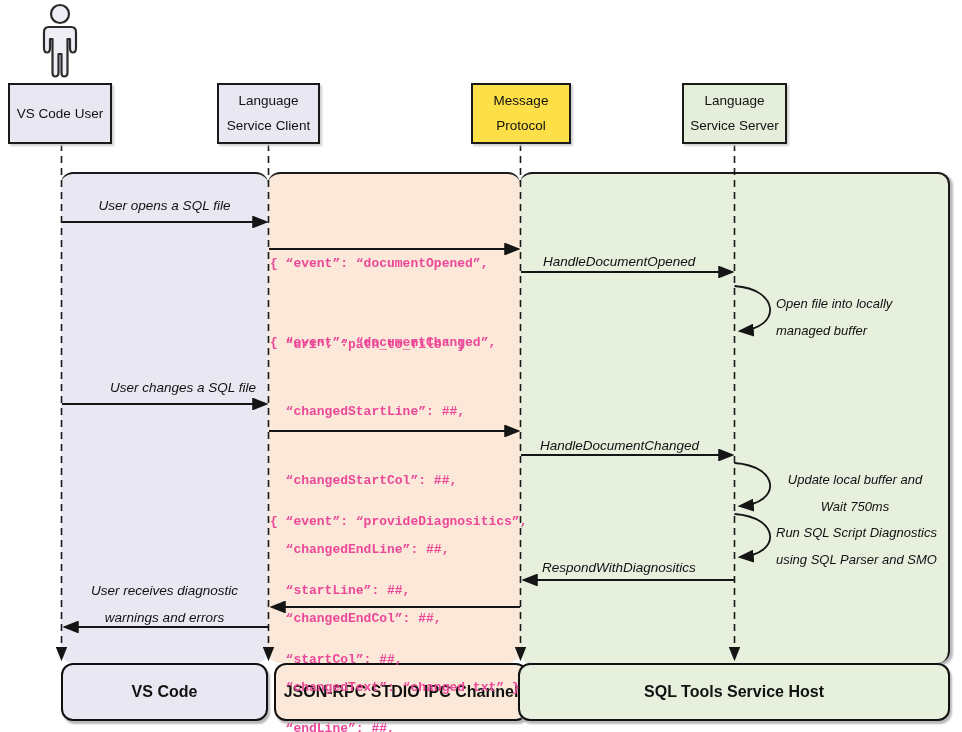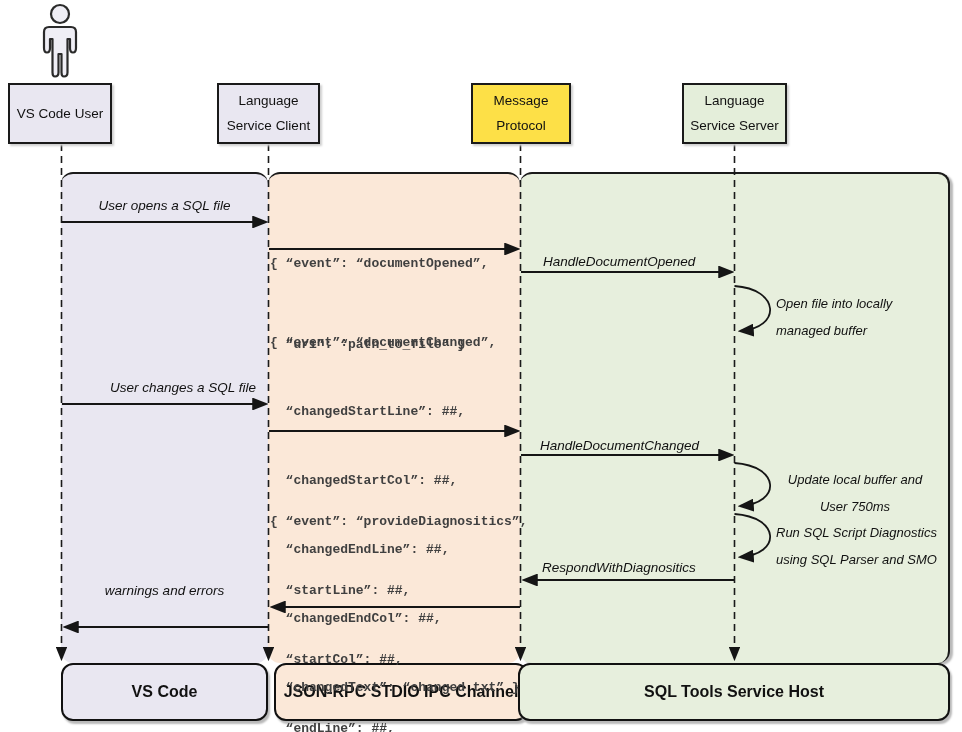--- a/index.html
+++ b/index.html
@@ -40,21 +40,21 @@
   .lbl-handle-opened{left:543px;top:248px;}
   .lbl-handle-changed{left:540px;top:432px;}
   .lbl-respond{left:542px;top:554px;}
   .note{position:absolute;font-style:italic;font-size:13px;line-height:27px;white-space:nowrap;}
   .note-open-file{left:776px;top:290px;}
   .note-update{left:770px;width:170px;top:466px;text-align:center;}
   .note-run{left:776px;top:519px;}
   
   .json-block{
     position:absolute;left:270px;font-family:"Liberation Mono",monospace;
-    font-weight:700;font-size:13px;color:#404040;white-space:pre;
+    font-weight:700;font-size:13px;color:#ec4899;white-space:pre;
   }
   .json-opened{top:196px;line-height:27px;}
   .json-changed{top:285px;line-height:23px;}
   .json-diag{top:464px;line-height:23px;}
   .json-block span{display:block;}
   
   .overlay{position:absolute;left:0;top:0;z-index:2;pointer-events:none;}
   .lane,.foot-box{z-index:1;border-radius:12px;}
   .actor-box,.lbl,.note,.json-block{z-index:3;}
 </style>
@@ -115,34 +115,35 @@
     <span>Protocol</span>
   </div>
   <div class="actor-box actor-server">
     <span>Language</span>
     <span>Service Server</span>
   </div>
 
   <div class="lbl lbl-center lbl-user-opens">User opens a SQL file</div>
   <div class="lbl lbl-center lbl-user-changes">User changes a SQL file</div>
   <div class="lbl lbl-center lbl-user-receives">
+    <span style="display:block">User receives diagnostic</span>
     <span style="display:block">warnings and errors</span>
   </div>
 
   <div class="lbl lbl-handle-opened">HandleDocumentOpened</div>
   <div class="lbl lbl-handle-changed">HandleDocumentChanged</div>
   <div class="lbl lbl-respond">RespondWithDiagnositics</div>
 
   <div class="note note-open-file">
     <span style="display:block">Open file into locally</span>
     <span style="display:block">managed buffer</span>
   </div>
   <div class="note note-update">
     <span style="display:block">Update local buffer and</span>
-    <span style="display:block">User 750ms</span>
+    <span style="display:block">Wait 750ms</span>
   </div>
   <div class="note note-run">
     <span style="display:block">Run SQL Script Diagnostics</span>
     <span style="display:block">using SQL Parser and SMO</span>
   </div>
 
   <div class="json-block json-opened">
     <span>{ “event”: “documentOpened”,</span>
     <span>  “uri”: “path_to_file” }</span>
   </div>

